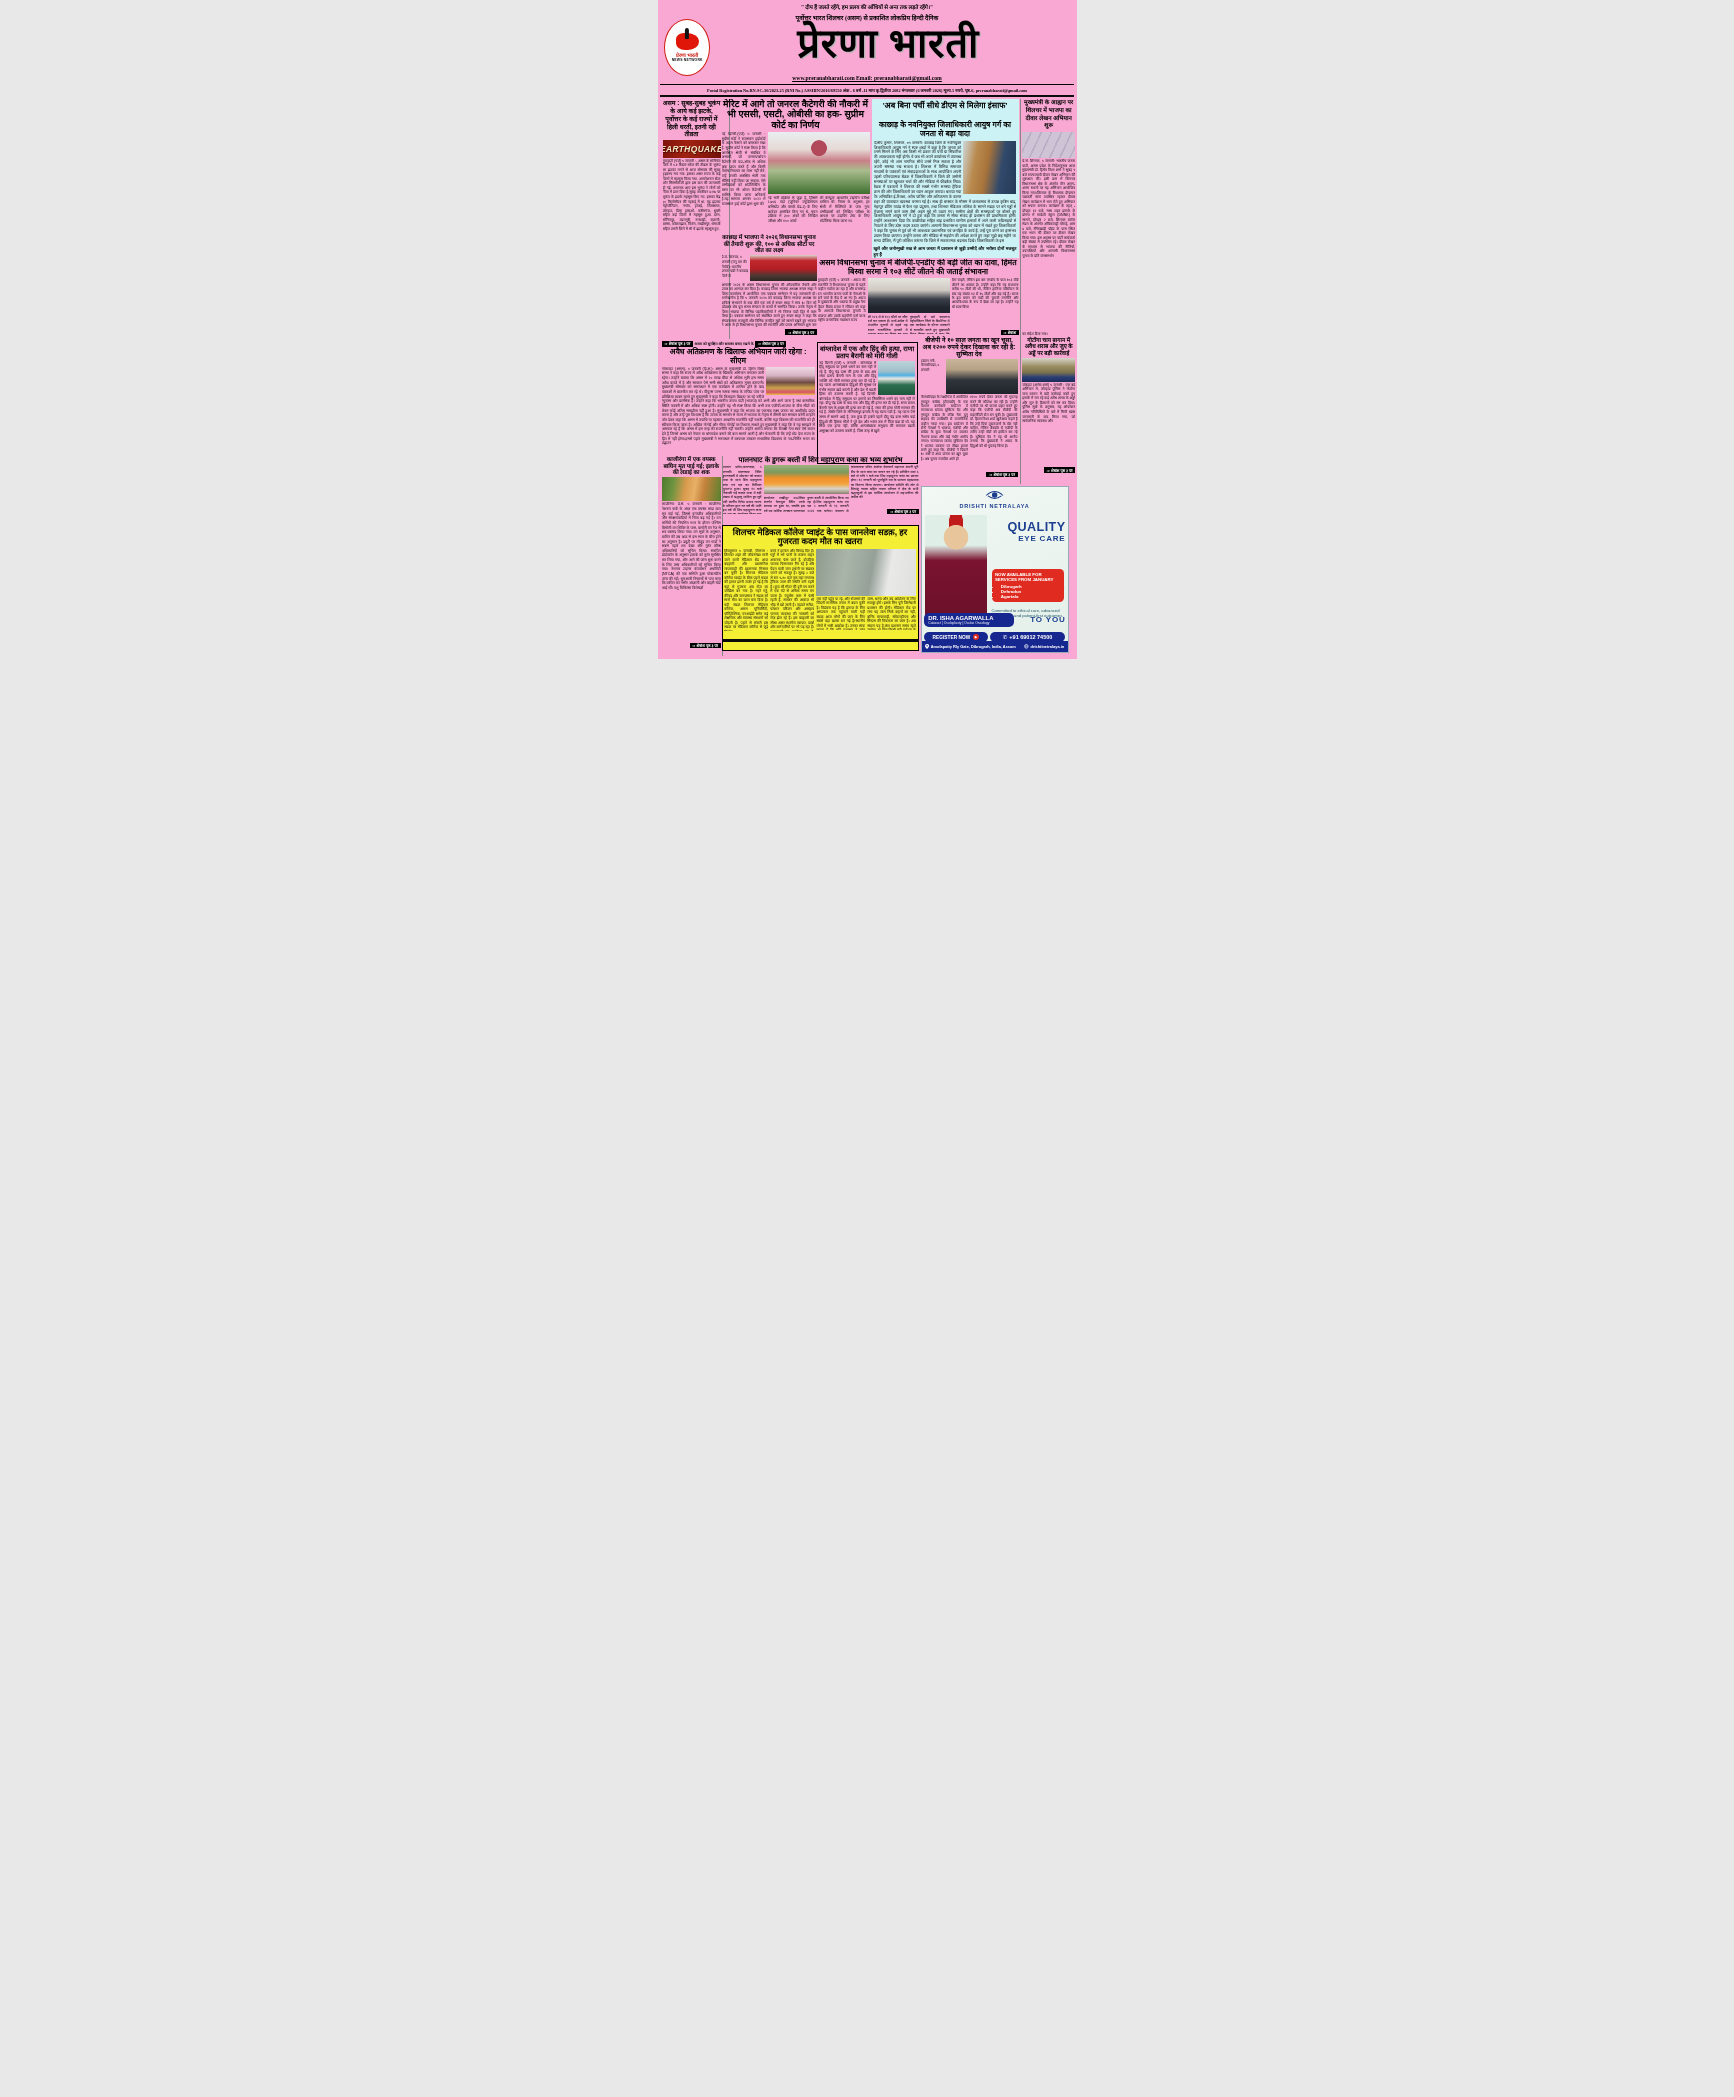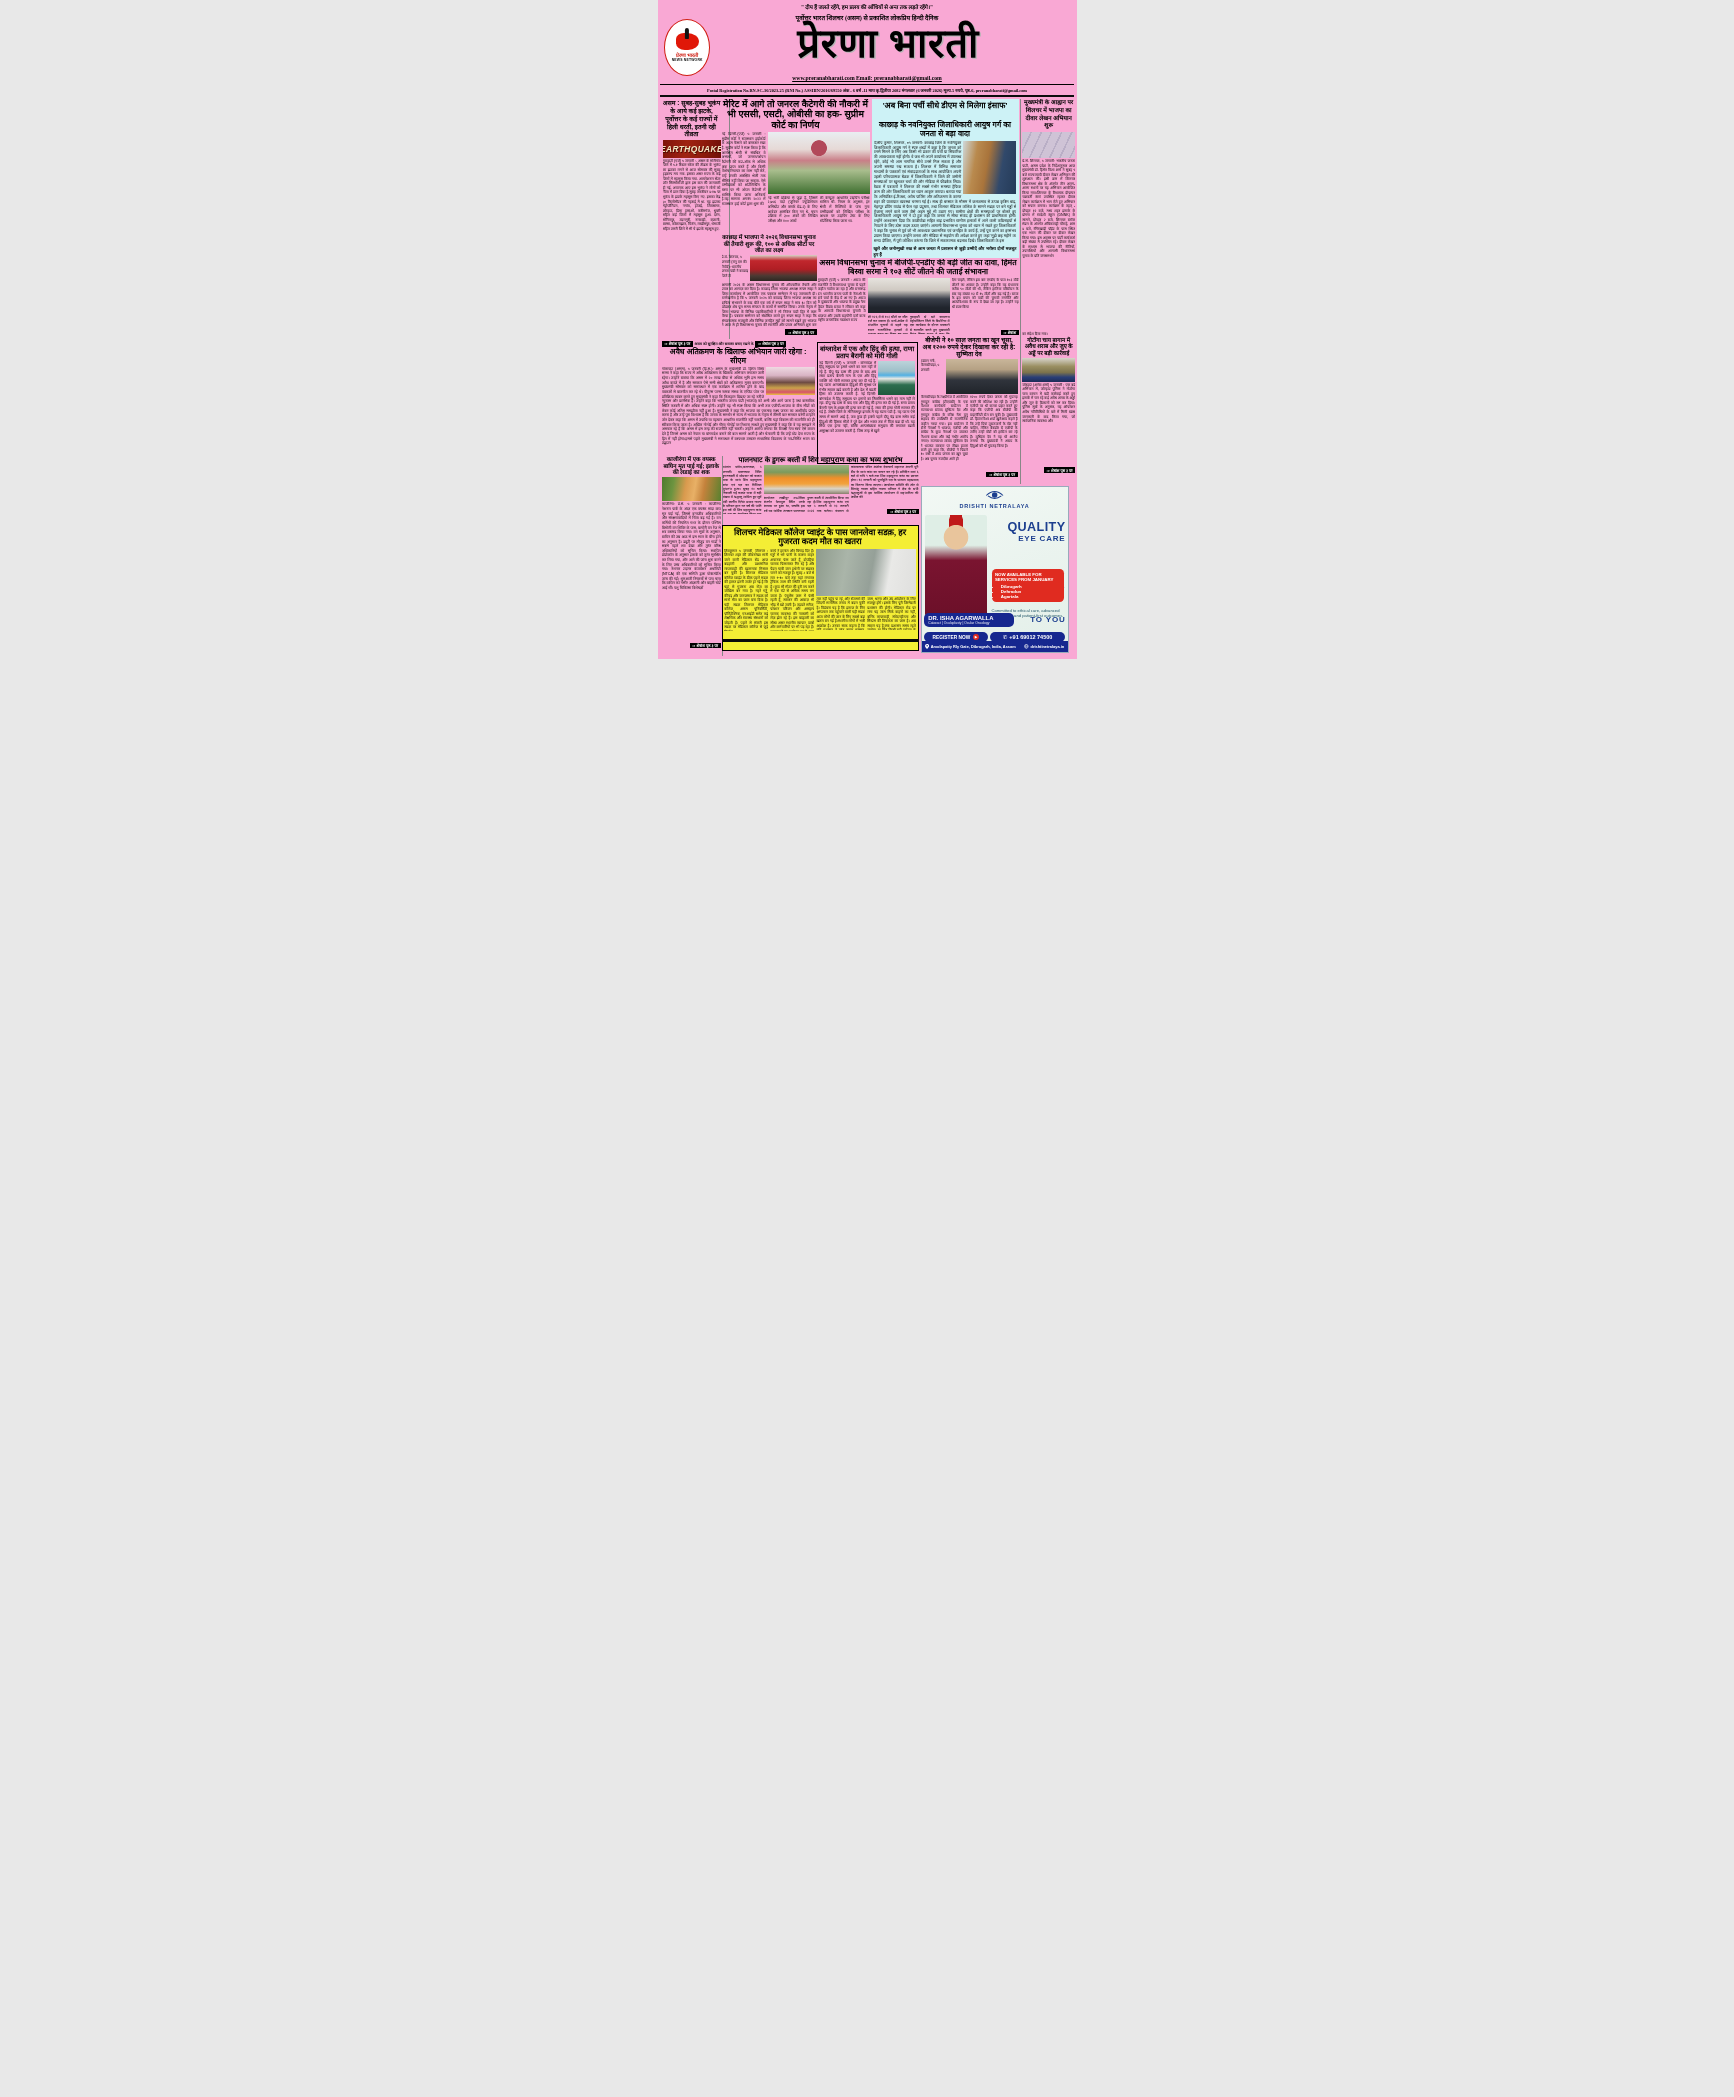--- a/index.html
+++ b/index.html
@@ -111,21 +111,21 @@
   #a-kazi .hl{font-size:5.9px;}
   #a-kazi .bd{font-size:3.7px;margin-top:1.3px;height:138px;}
   #a-shiv{left:65px;top:456px;width:196px;height:68px;}
   #a-shiv .hl{font-size:7.1px;}
   #a-shiv .row{display:flex;gap:2.1px;margin-top:1.3px;height:49px;}
   #a-shiv .c1{width:39px;font-size:3.4px;}
   #a-shiv .mid{width:85px;display:flex;flex-direction:column;gap:1.3px;}
   #a-shiv .mid .cols2{font-size:3.4px;height:16px;}
   #a-shiv .c4{flex:1;font-size:3.4px;display:flex;flex-direction:column;}
   #a-medical{left:64px;top:525px;width:197px;height:126px;background:#f4ee35;border:0.8px solid #000;
-             padding:1.7px;box-sizing:border-box;font-family:Liberation Serif, serif;}
+             padding:1.7px;box-sizing:border-box;}
   #a-medical .hl{font-size:8.4px;}
   #a-medical .row{display:flex;gap:2.1px;margin-top:1.7px;height:82px;}
   #a-medical .c{width:44px;font-size:3.6px;}
   #a-medical .right{flex:1;display:flex;flex-direction:column;gap:1.3px;}
   #a-medical .right .cols2{font-size:3.6px;height:33px;}
   #bottom-bar{position:absolute;left:64px;top:639px;width:197px;height:3.4px;background:#0a0a0a;}
   
   #ad{left:263px;top:486px;width:148px;height:167px;background:linear-gradient(160deg,#f2f8f4,#e3efe9);
       border:0.4px solid #9ab;box-sizing:border-box;}
   #ad .brand{position:absolute;top:3.4px;left:0;width:100%;text-align:center;}

